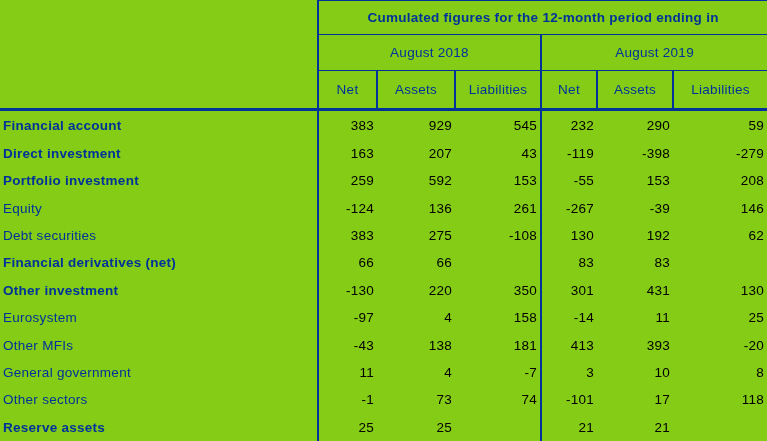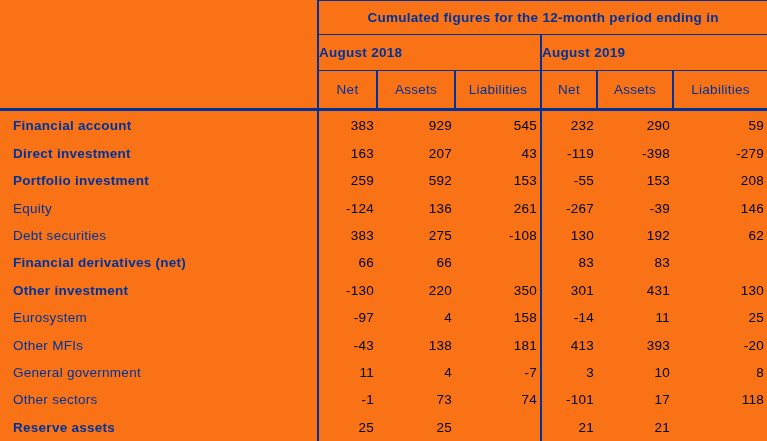--- a/index.html
+++ b/index.html
@@ -5,21 +5,21 @@
   :root {
     --accent-blue: #003399;
     --value-text: #000000;
   }
   * { box-sizing: border-box; }
   html, body { margin: 0; padding: 0; background: #ffffff; }
   .stage {
     width: 767px;
     height: 441px;
     overflow: hidden;
-    background: #f97316;
+    background: #84cc16;
     font-family: "Liberation Sans", "DejaVu Sans", sans-serif;
   }
   table.bop {
     width: 767px;
     height: 441px;
     border-collapse: collapse;
     table-layout: fixed;
   }
   td {
     margin: 0;
@@ -39,38 +39,38 @@
     border-top: 1px solid var(--accent-blue);
     border-left: 2px solid var(--accent-blue);
     border-bottom: 1px solid var(--accent-blue);
     text-align: center;
     font-weight: bold;
     color: var(--accent-blue);
   }
   td.period-cell {
     border-left: 2px solid var(--accent-blue);
     border-bottom: 1px solid var(--accent-blue);
-    text-align: left;
-    font-weight: bold;
+    text-align: center;
+    font-weight: normal;
     color: var(--accent-blue);
   }
   td.subhead-cell {
     border-left: 2px solid var(--accent-blue);
     border-bottom: 3px solid var(--accent-blue);
     text-align: center;
     color: var(--accent-blue);
   }
   td.corner-cell {
     border-bottom: 3px solid var(--accent-blue);
   }
   
   td.row-label {
     color: var(--accent-blue);
     text-align: left;
-    padding-left: 13px;
+    padding-left: 3px;
   }
   tr.main td.row-label { font-weight: bold; }
   tr.sub  td.row-label { font-weight: normal; }
   td.val {
     color: var(--value-text);
     text-align: right;
     padding-right: 3px;
   }
   td.group-start { border-left: 2px solid var(--accent-blue); }
 </style>

